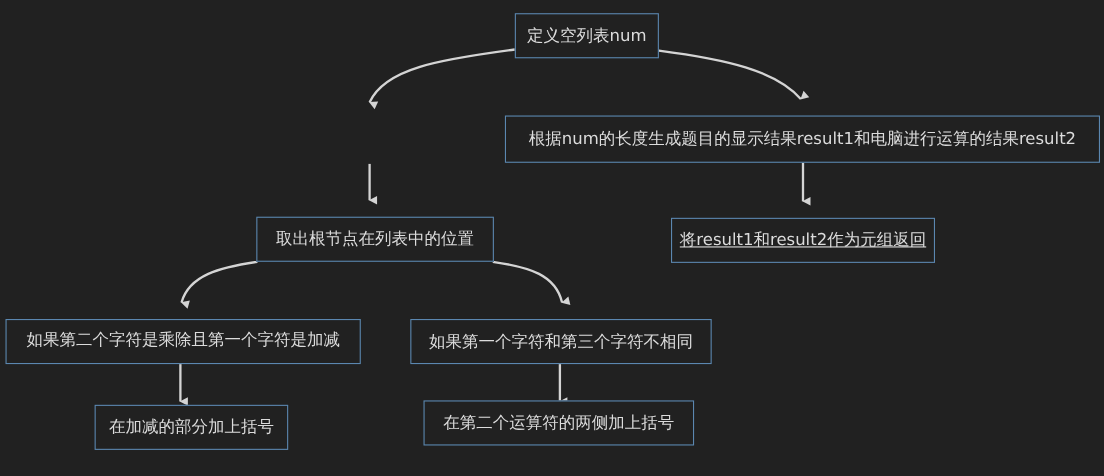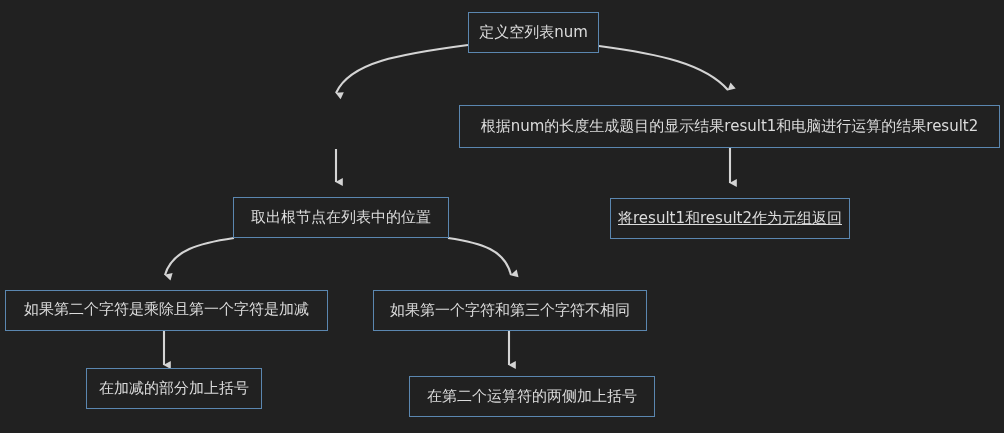--- a/index.html
+++ b/index.html
@@ -95,17 +95,17 @@
   </div>
 
   <div class="node" style="left:373px; top:290px; width:274px; height:41px;">
     <span class="label">如果第一个字符和第三个字符不相同</span>
   </div>
 
   <div class="node" style="left:75px; top:368px; width:176px; height:41px;margin-left:11px;">
     <span class="label">在加减的部分加上括号</span>
   </div>
 
-  <div class="node" style="left:385px; top:376px; width:246px; height:41px;margin-left:24px;">
+  <div class="node" style="left:385px; top:364px; width:246px; height:41px;">
     <span class="label">在第二个运算符的两侧加上括号</span>
   </div>
 
 </div>
 
 </body></html>

